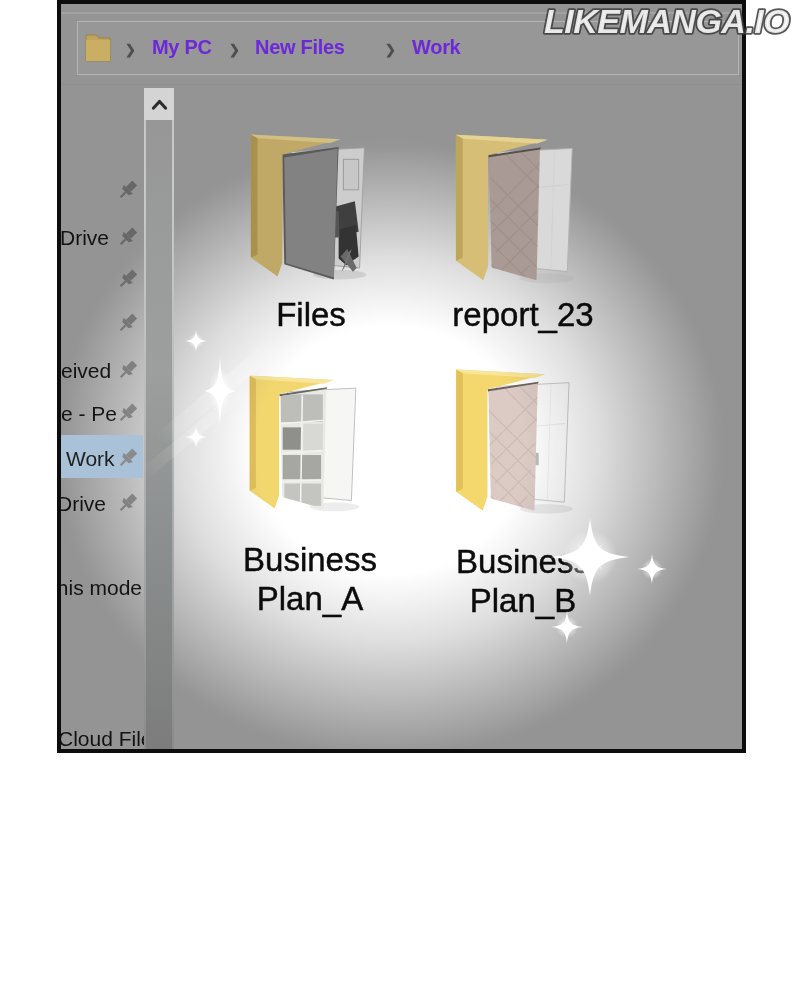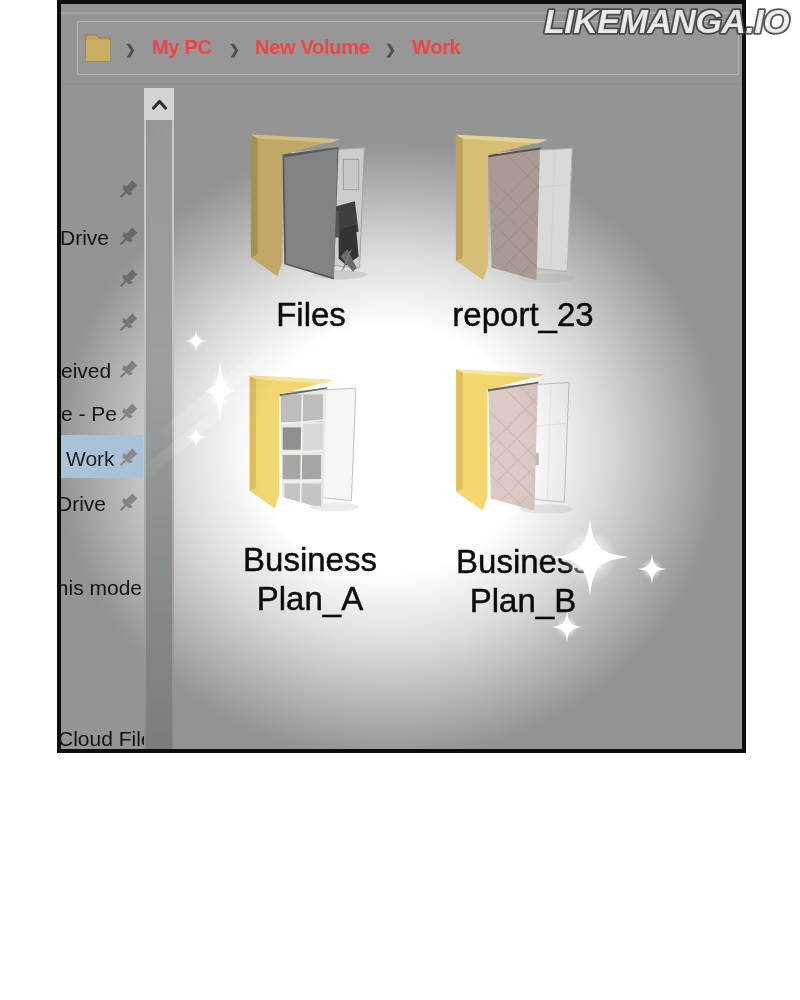--- a/index.html
+++ b/index.html
@@ -5,21 +5,21 @@
   html,body{margin:0;padding:0;}
   body{width:800px;height:1000px;background:#ffffff;position:relative;overflow:hidden;
        font-family:"Liberation Sans",sans-serif;}
   #panel{position:absolute;left:57px;top:0;width:681px;height:745px;
          border:4px solid #0d0d0d;background:#ffffff;overflow:hidden;}
   #panel .in{position:absolute;}
   
   .l1{left:0;top:8px;width:681px;height:1.5px;background:#a2a2a2;}
   
   .bc{left:16px;top:17px;width:660px;height:52px;background:#979797;border:1.5px solid #b4b4b4;}
-  .crumbtxt{position:absolute;top:32px;font-size:20px;font-weight:bold;color:#ef4444;letter-spacing:-0.3px;}
+  .crumbtxt{position:absolute;top:32px;font-size:20px;font-weight:bold;color:#6d28d9;letter-spacing:-0.3px;}
   .chev{position:absolute;top:38px;font-size:13px;font-weight:bold;color:#4e4e4e;}
   
   .side{position:absolute;font-size:21px;color:#1f1f1f;white-space:nowrap;}
   
   .sbtrack{left:83px;top:84px;width:30px;height:661px;background:linear-gradient(#c6c6c6 0%,#c9c9c9 15%,#bdbdbd 45%,#a0a0a0 78%,#8a8a8a 100%);}
   .sbarrow{left:83px;top:84px;width:30px;height:32px;background:#d4d4d4;}
   .sbthumb{left:85px;top:116px;width:26px;height:629px;background:linear-gradient(#979797 0%,#9d9f9f 40%,#898c8c 72%,#7c7c7c 100%);}
   
   .hl{left:0;top:431px;width:82px;height:43px;background:#a9c2d8;}
   
@@ -152,21 +152,21 @@
   <div class="in" style="left:0;top:80px;width:681px;height:1px;background:#8e8e8e;"></div>
   <div class="in bc"></div>
 
   <svg class="in" style="left:25px;top:28px" width="24" height="29">
     <path d="M0 3 L10 3 L13 6 L24 6 L24 29 L0 29 Z" fill="#bfa45a" stroke="#9a8245" stroke-width="1"></path>
     <path d="M0 8 L24 8 L24 29 L0 29 Z" fill="#c9ae63"></path>
   </svg>
   <div class="in chev" style="left:64px;">❯</div>
   <div class="in crumbtxt" style="left:91px;">My PC</div>
   <div class="in chev" style="left:168px;">❯</div>
-  <div class="in crumbtxt" style="left:194px;">New Volume</div>
+  <div class="in crumbtxt" style="left:194px;">New Files</div>
   <div class="in chev" style="left:324px;">❯</div>
   <div class="in crumbtxt" style="left:351px;">Work</div>
 
   <div class="in hl"></div>
   <div class="in side" style="left:5px;top:443px;">Work</div>
   <svg class="pin pin2" style="left:56px;top:442px">
       <use href="#pinshape"></use>
     </svg>
 
   <div class="in sbtrack"></div>

